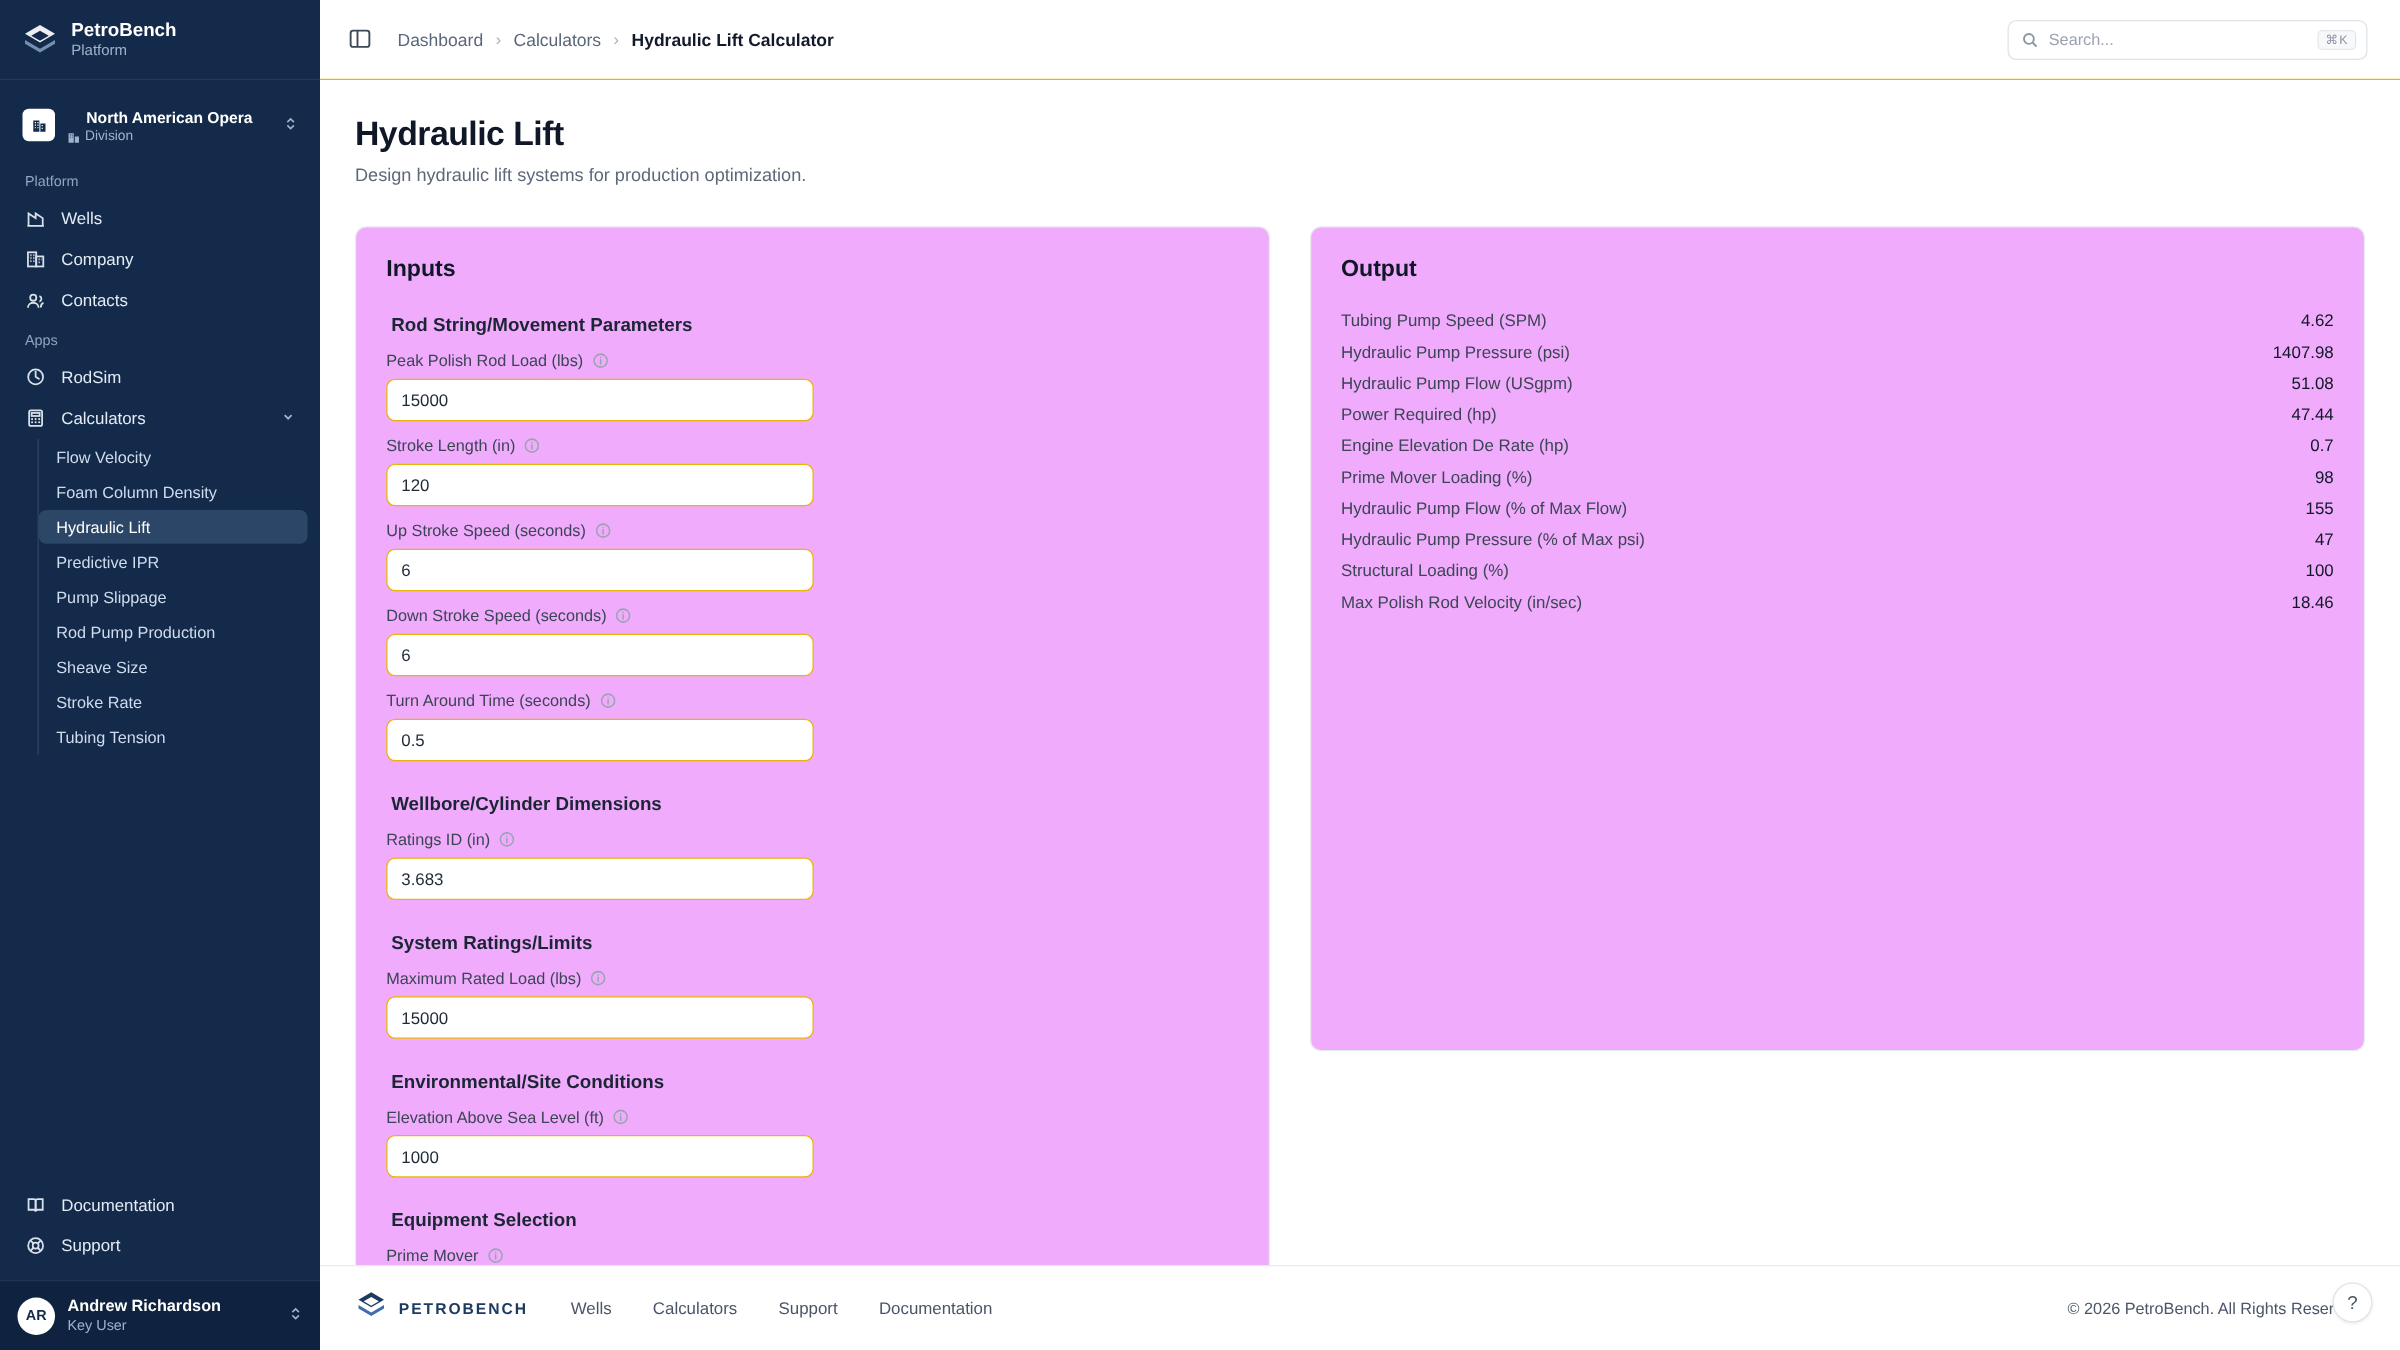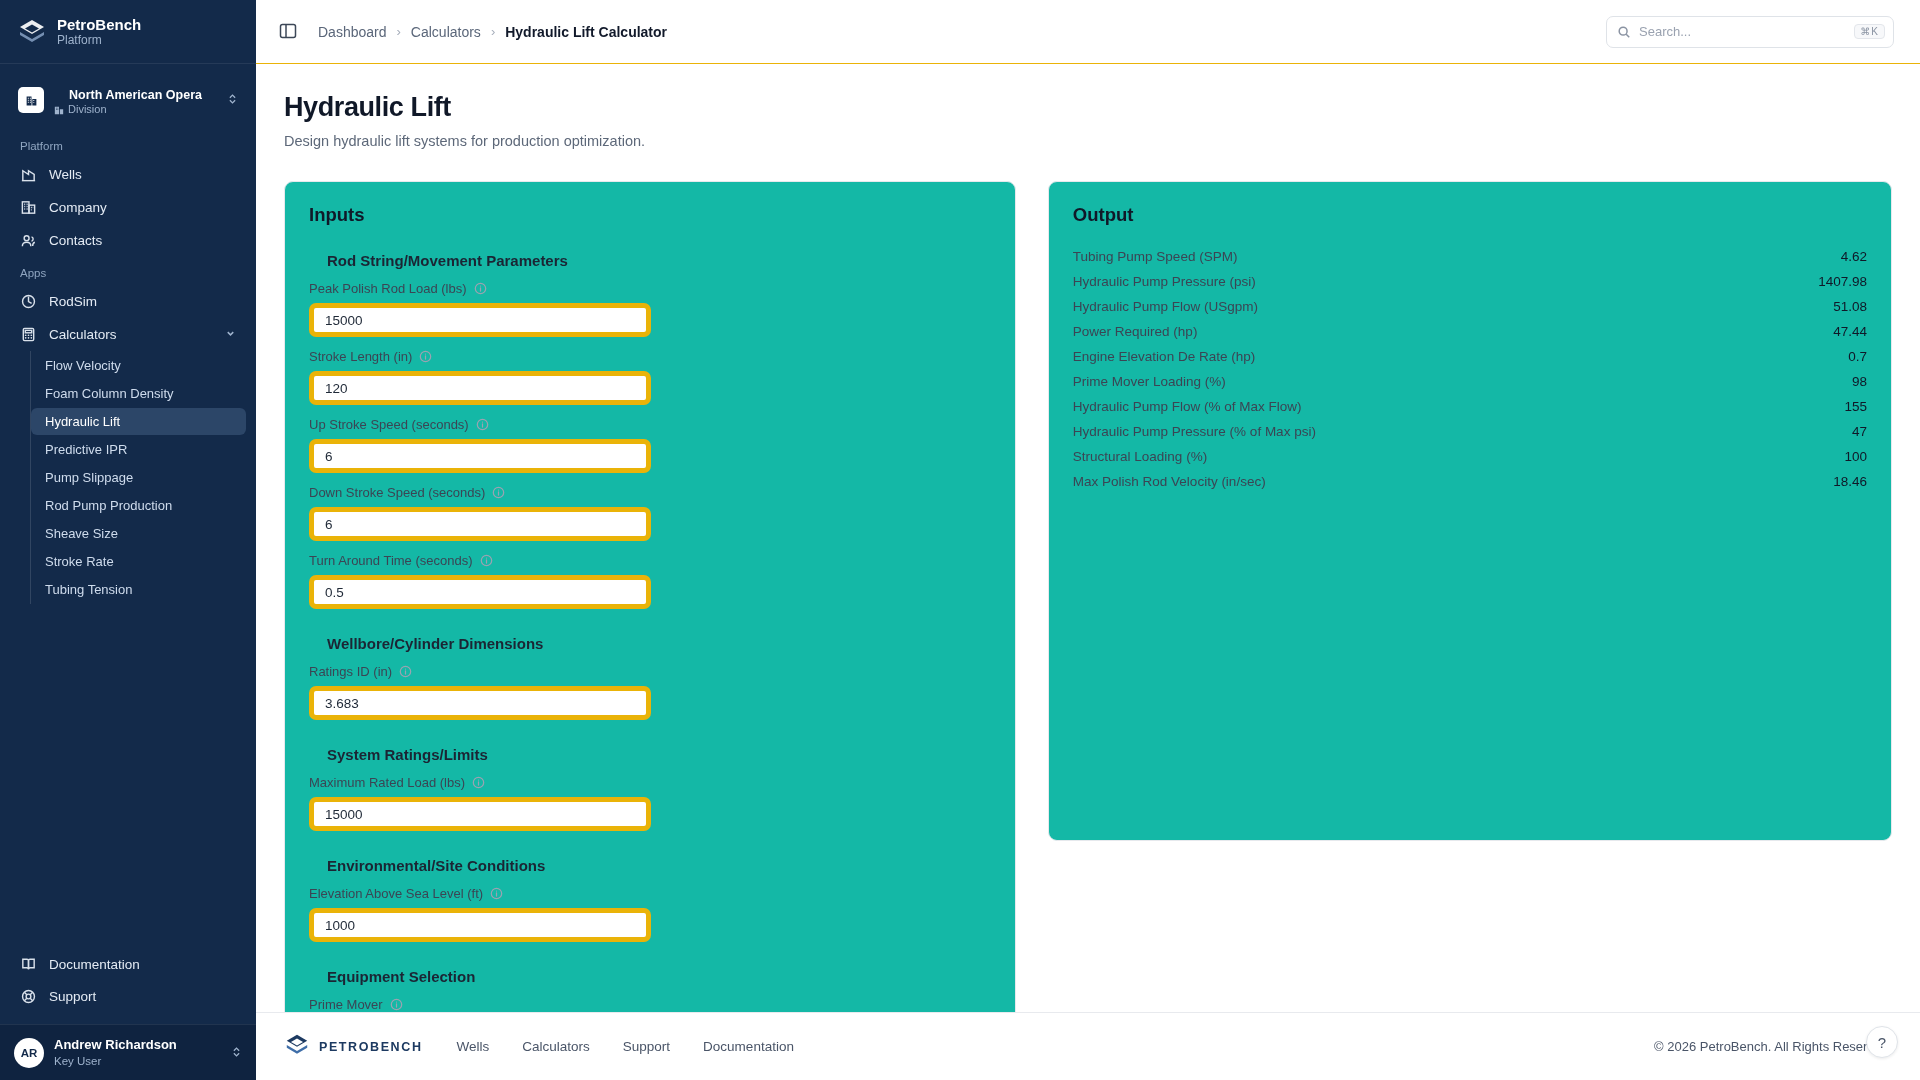--- a/index.html
+++ b/index.html
@@ -126,38 +126,38 @@
     font-size: 10px; color: #8a93a2; border: 1px solid #e3e6eb;
     border-radius: 4px; padding: 1px 5px; background: #f7f8fa; letter-spacing: 1px;
   }
 
   .content { flex: 1; overflow: hidden; padding: 28px 28px 0 28px; }
   .page-title { font-size: 27px; font-weight: bold; color: #101828; letter-spacing: -0.4px; }
   .page-sub { font-size: 14.5px; color: #5d6879; margin-top: 10px; }
 
   .cards { display: flex; gap: 32px; margin-top: 32px; align-items: flex-start; }
   .card {
-    border: 1px solid #e6e9ed; border-radius: 9px; background: #14b8a6;
+    border: 1px solid #e6e9ed; border-radius: 9px; background: #f0abfc;
     padding: 22px 24px 26px 24px;
   }
   .card-inputs { width: 766px; }
   .card-output { width: 884px; min-height: 660px; }
   .card-title { font-size: 18.5px; font-weight: bold; color: #101828; }
 
-  .group-title { font-size: 15px; font-weight: bold; color: #1b2534; margin: 26px 0 12px 18px; }
+  .group-title { font-size: 15px; font-weight: bold; color: #1b2534; margin: 26px 0 12px 4px; }
   .field-grid { display: flex; flex-wrap: wrap; gap: 12px 33px; }
   .field { width: 342px; }
   .field-label {
     display: flex; align-items: center; gap: 7px;
     font-size: 13px; color: #3b4554; margin-bottom: 7px;
   }
   .info-ico { width: 13px; height: 13px; color: #9aa3b1; flex-shrink: 0; cursor: pointer; }
   .input {
     width: 100%; height: 34px;
-    border: 5px solid #eab308; border-radius: 7px;
+    border: 1px solid #eab308; border-radius: 7px;
     padding: 0 11px; font-size: 13.5px; color: #1f2937;
     display: flex; align-items: center; background: #fff;
     font-family: "Liberation Sans", sans-serif;
     outline: none;
   }
 
   .out-row {
     display: flex; align-items: baseline; justify-content: space-between;
     padding: 5px 0; font-size: 13.5px;
   }

